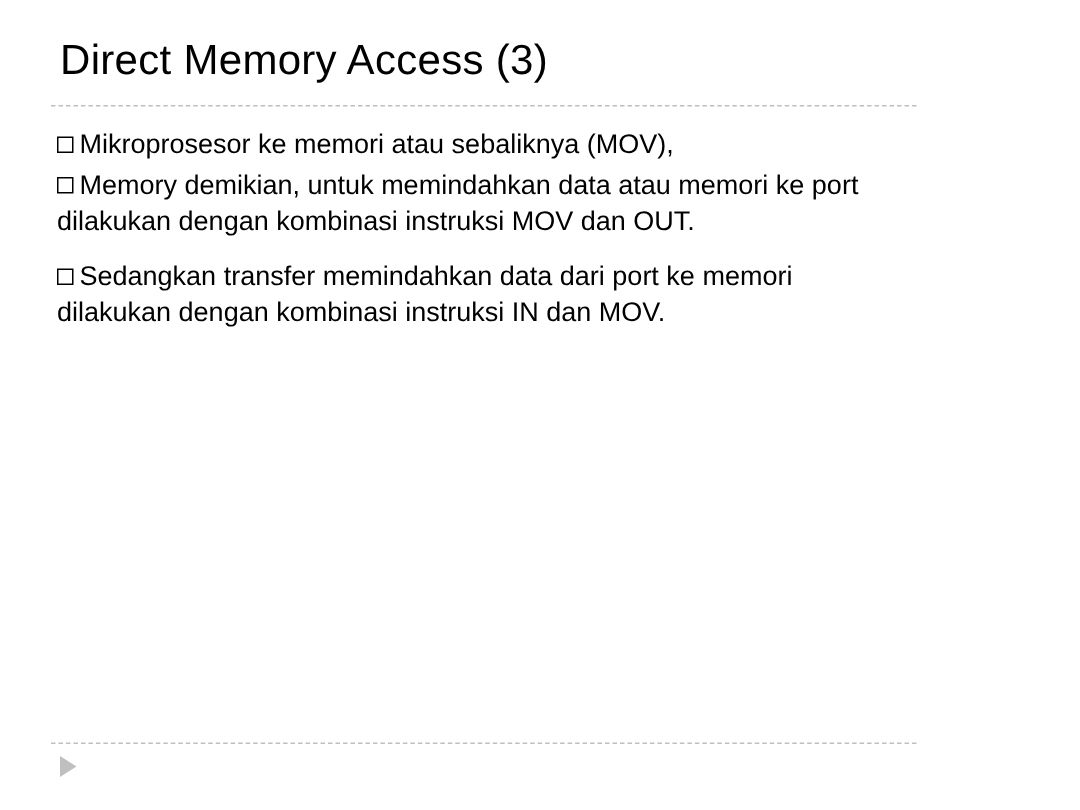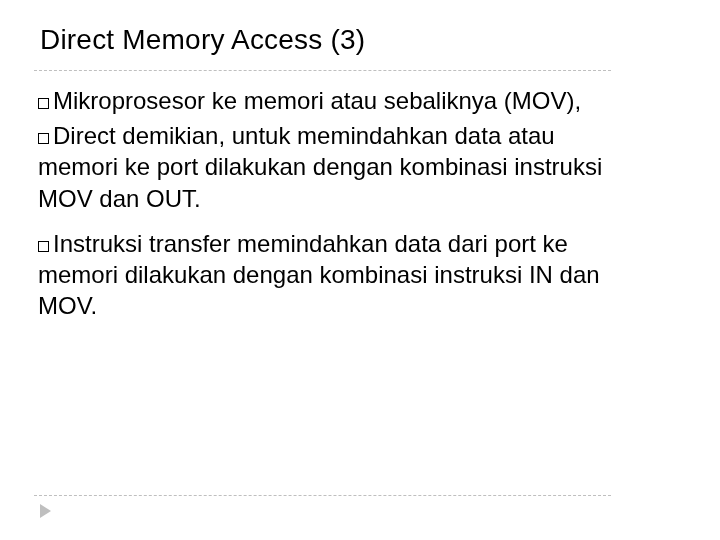--- a/index.html
+++ b/index.html
@@ -2,42 +2,42 @@
 <html><head>
 <meta charset="utf-8">
 <style>
   * { margin: 0; padding: 0; box-sizing: border-box; }
   html, body { width: 720px; height: 540px; background: #ffffff; font-family: Arial, Helvetica, sans-serif; color: #000; }
   .slide { width: 645px; height: 540px; position: relative; padding: 24px 34px 0 34px; }
   .title { font-size: 28px; font-weight: 400; letter-spacing: 0.2px; margin-bottom: 14px; margin-left: 6px; }
   .hr { border: none; border-top: 1px dashed #bfbfbf; margin: 0 0 14px 0; }
   .intro { font-size: 21px; line-height: 1.25; margin: 0 6px 22px 4px; }
   .bullets { margin: 0 6px 0 4px; }
-  .bullet { font-size: 24px; line-height: 1.3; margin-bottom: 4px; }
+  .bullet { font-size: 18px; line-height: 1.3; margin-bottom: 4px; }
   .bullet .box { display: inline-block; width: 11px; height: 11px; border: 1.5px solid #000; margin-right: 4px; vertical-align: baseline; position: relative; top: 0px; }
   .bullet .lead { display: inline; }
   .gap { height: 10px; }
   .footer-hr { border: none; border-top: 1px dashed #bfbfbf; position: absolute; left: 34px; right: 34px; bottom: 44px; }
   .arrow { position: absolute; left: 40px; bottom: 22px; width: 0; height: 0; border-top: 7px solid transparent; border-bottom: 7px solid transparent; border-left: 11px solid #bfbfbf; }
 </style>
 </head>
 <body>
 
 <div class="slide">
   <h1 class="title">Direct Memory Access (3)</h1>
   <hr class="hr">
 
   <div class="bullets">
     <p class="bullet">
       <span class="box"></span><span class="lead">Mikroprosesor</span><span> ke memori atau sebaliknya (MOV),</span>
     </p>
     <p class="bullet">
-      <span class="box"></span><span class="lead">Direct</span><span> demikian, untuk memindahkan data atau memori ke port dilakukan dengan kombinasi instruksi MOV dan OUT.</span>
+      <span class="box"></span><span class="lead">Memory</span><span> demikian, untuk memindahkan data atau memori ke port dilakukan dengan kombinasi instruksi MOV dan OUT.</span>
     </p>
     <div class="gap"></div>
     <p class="bullet">
-      <span class="box"></span><span class="lead">Instruksi</span><span> transfer memindahkan data dari port ke memori dilakukan dengan kombinasi instruksi IN dan MOV.</span>
+      <span class="box"></span><span class="lead">Sedangkan</span><span> transfer memindahkan data dari port ke memori dilakukan dengan kombinasi instruksi IN dan MOV.</span>
     </p>
   </div>
 
   <hr class="footer-hr">
   <div class="arrow"></div>
 </div>
 
 </body></html>

